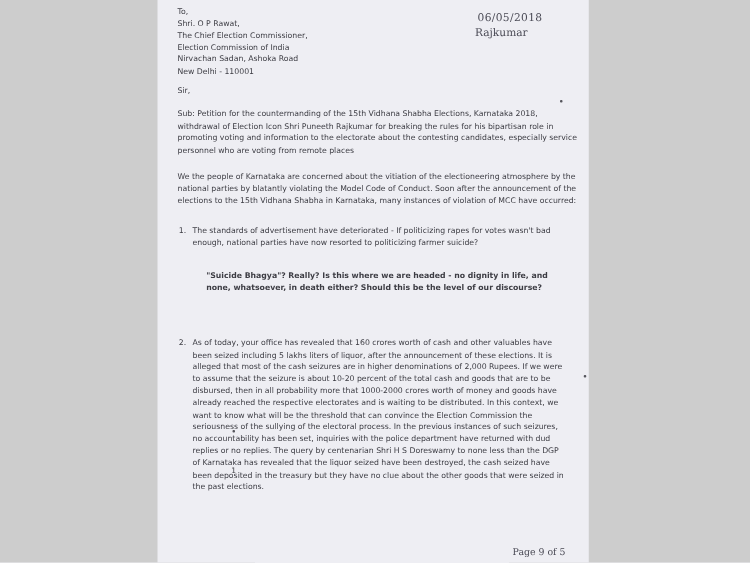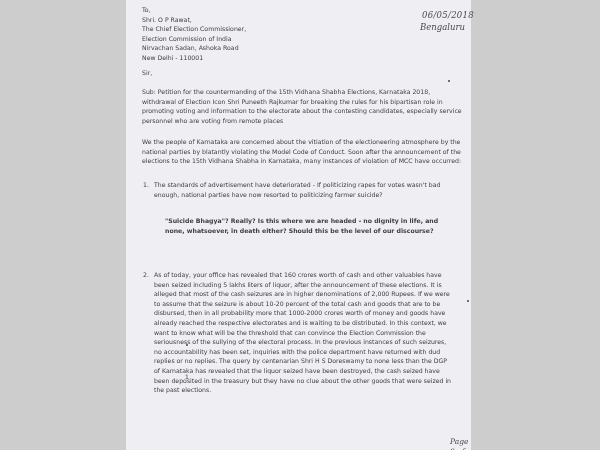--- a/index.html
+++ b/index.html
@@ -12,22 +12,22 @@
     .page {
       position: absolute; left: 126px; top: 0; width: 345px; height: 450px;
       background: #eeeef3;
       color: #3d3d44;
       font-size: 6.2px;
       line-height: 9.6px;
     }
     .page p { margin: 0; }
     .addr { position: absolute; left: 16px; top: 5px; }
     .handwritten {
-      position: absolute; font-family: "DejaVu Serif", serif; font-style: italic;
-      color: #4a4a55; font-size: 8.5px; line-height: 10px; margin-left: 40px;
+      position: absolute; font-family: "DejaVu Serif", serif; 
+      color: #4a4a55; font-size: 8.5px; line-height: 10px;
     }
     .hw-date { left: 256px; top: 10px; letter-spacing: 0.3px; }
     .hw-place { left: 254px; top: 22px; }
     .hw-page { left: 284px; top: 437px; font-size: 7.5px; }
     .salute { position: absolute; left: 16px; top: 68px; }
     .sub { position: absolute; left: 16px; top: 87px; width: 320px; }
     .intro { position: absolute; left: 16px; top: 137px; width: 320px; }
     .item { position: absolute; left: 28px; width: 300px; }
     .item .num { position: absolute; left: -11px; top: 0; }
     .item1 { top: 180px; }
@@ -43,21 +43,21 @@
   <div class="addr">
     <p>To,</p>
     <p>Shri. O P Rawat,</p>
     <p>The Chief Election Commissioner,</p>
     <p>Election Commission of India</p>
     <p>Nirvachan Sadan, Ashoka Road</p>
     <p>New Delhi - 110001</p>
   </div>
 
   <div class="handwritten hw-date">06/05/2018</div>
-  <div class="handwritten hw-place">Bengaluru</div>
+  <div class="handwritten hw-place">Rajkumar</div>
 
   <p class="salute">Sir,</p>
 
   <p class="sub">Sub: Petition for the countermanding of the 15th Vidhana Shabha Elections, Karnataka 2018, withdrawal of Election Icon Shri Puneeth Rajkumar for breaking the rules for his bipartisan role in promoting voting and information to the electorate about the contesting candidates, especially service personnel who are voting from remote places</p>
 
   <p class="intro">We the people of Karnataka are concerned about the vitiation of the electioneering atmosphere by the national parties by blatantly violating the Model Code of Conduct. Soon after the announcement of the elections to the 15th Vidhana Shabha in Karnataka, many instances of violation of MCC have occurred:</p>
 
   <div class="item item1">
     <span class="num">1.</span>
     <p>The standards of advertisement have deteriorated - If politicizing rapes for votes wasn't bad enough, national parties have now resorted to politicizing farmer suicide?</p>

